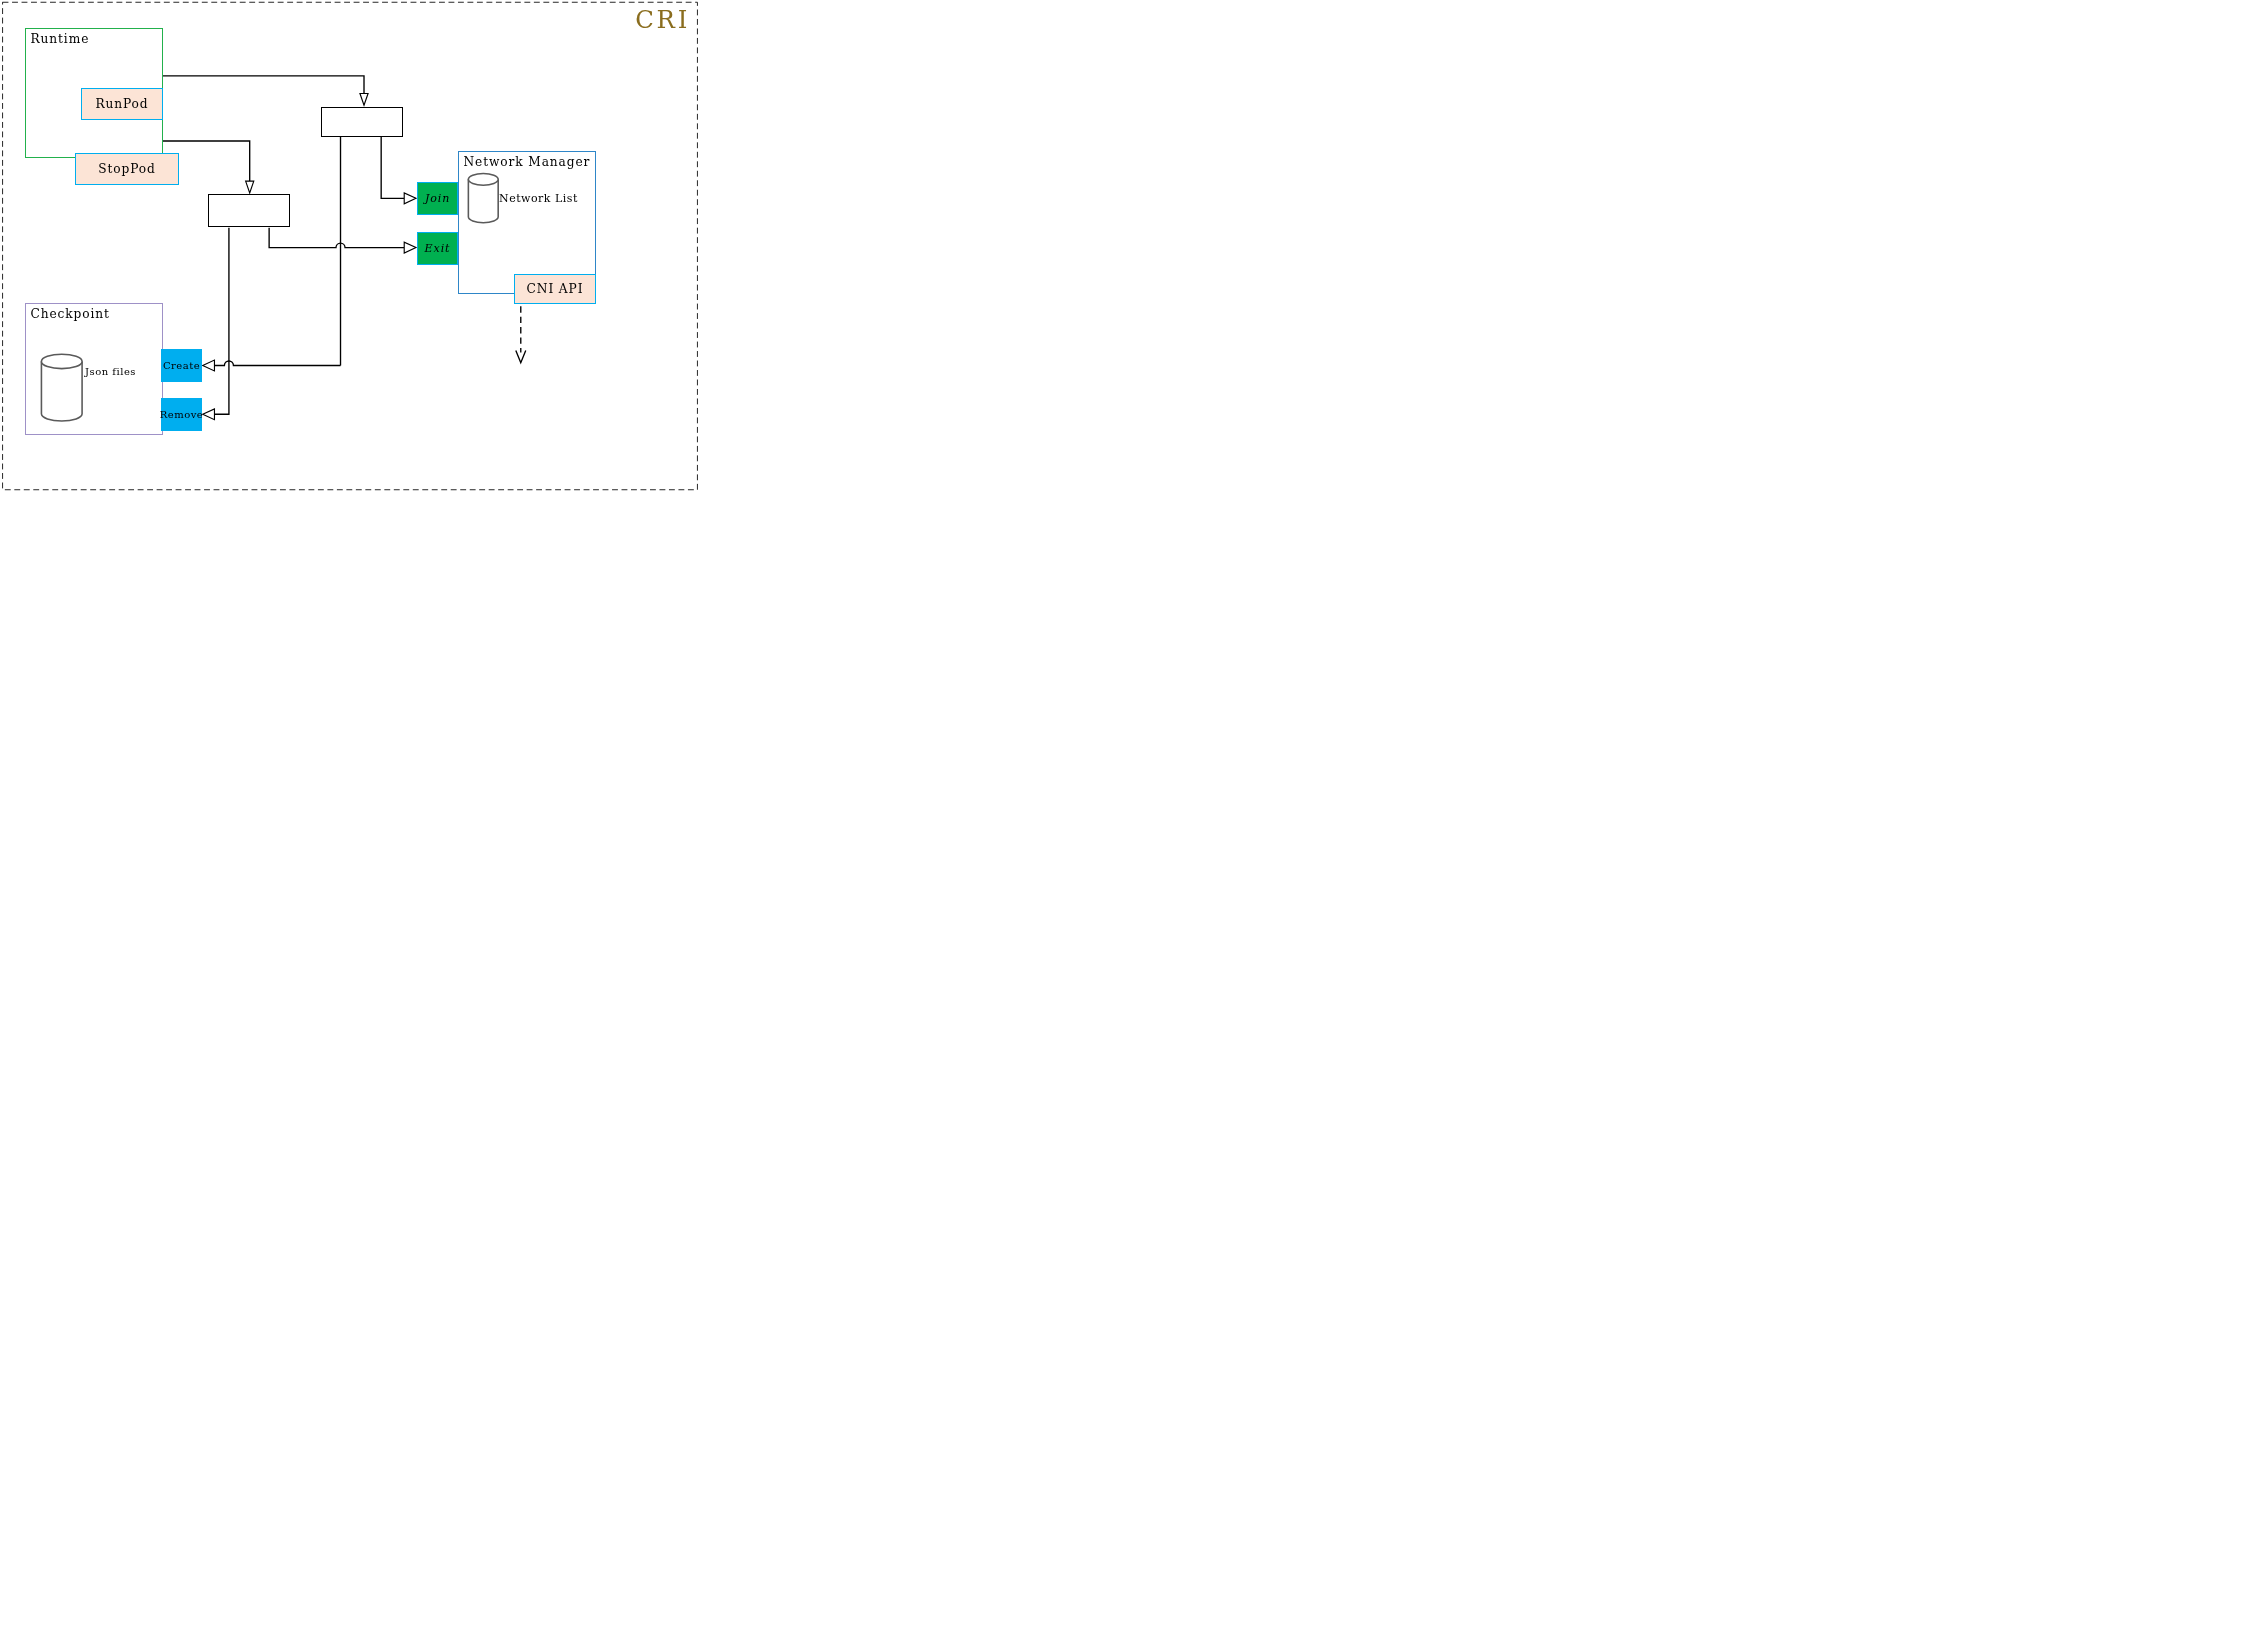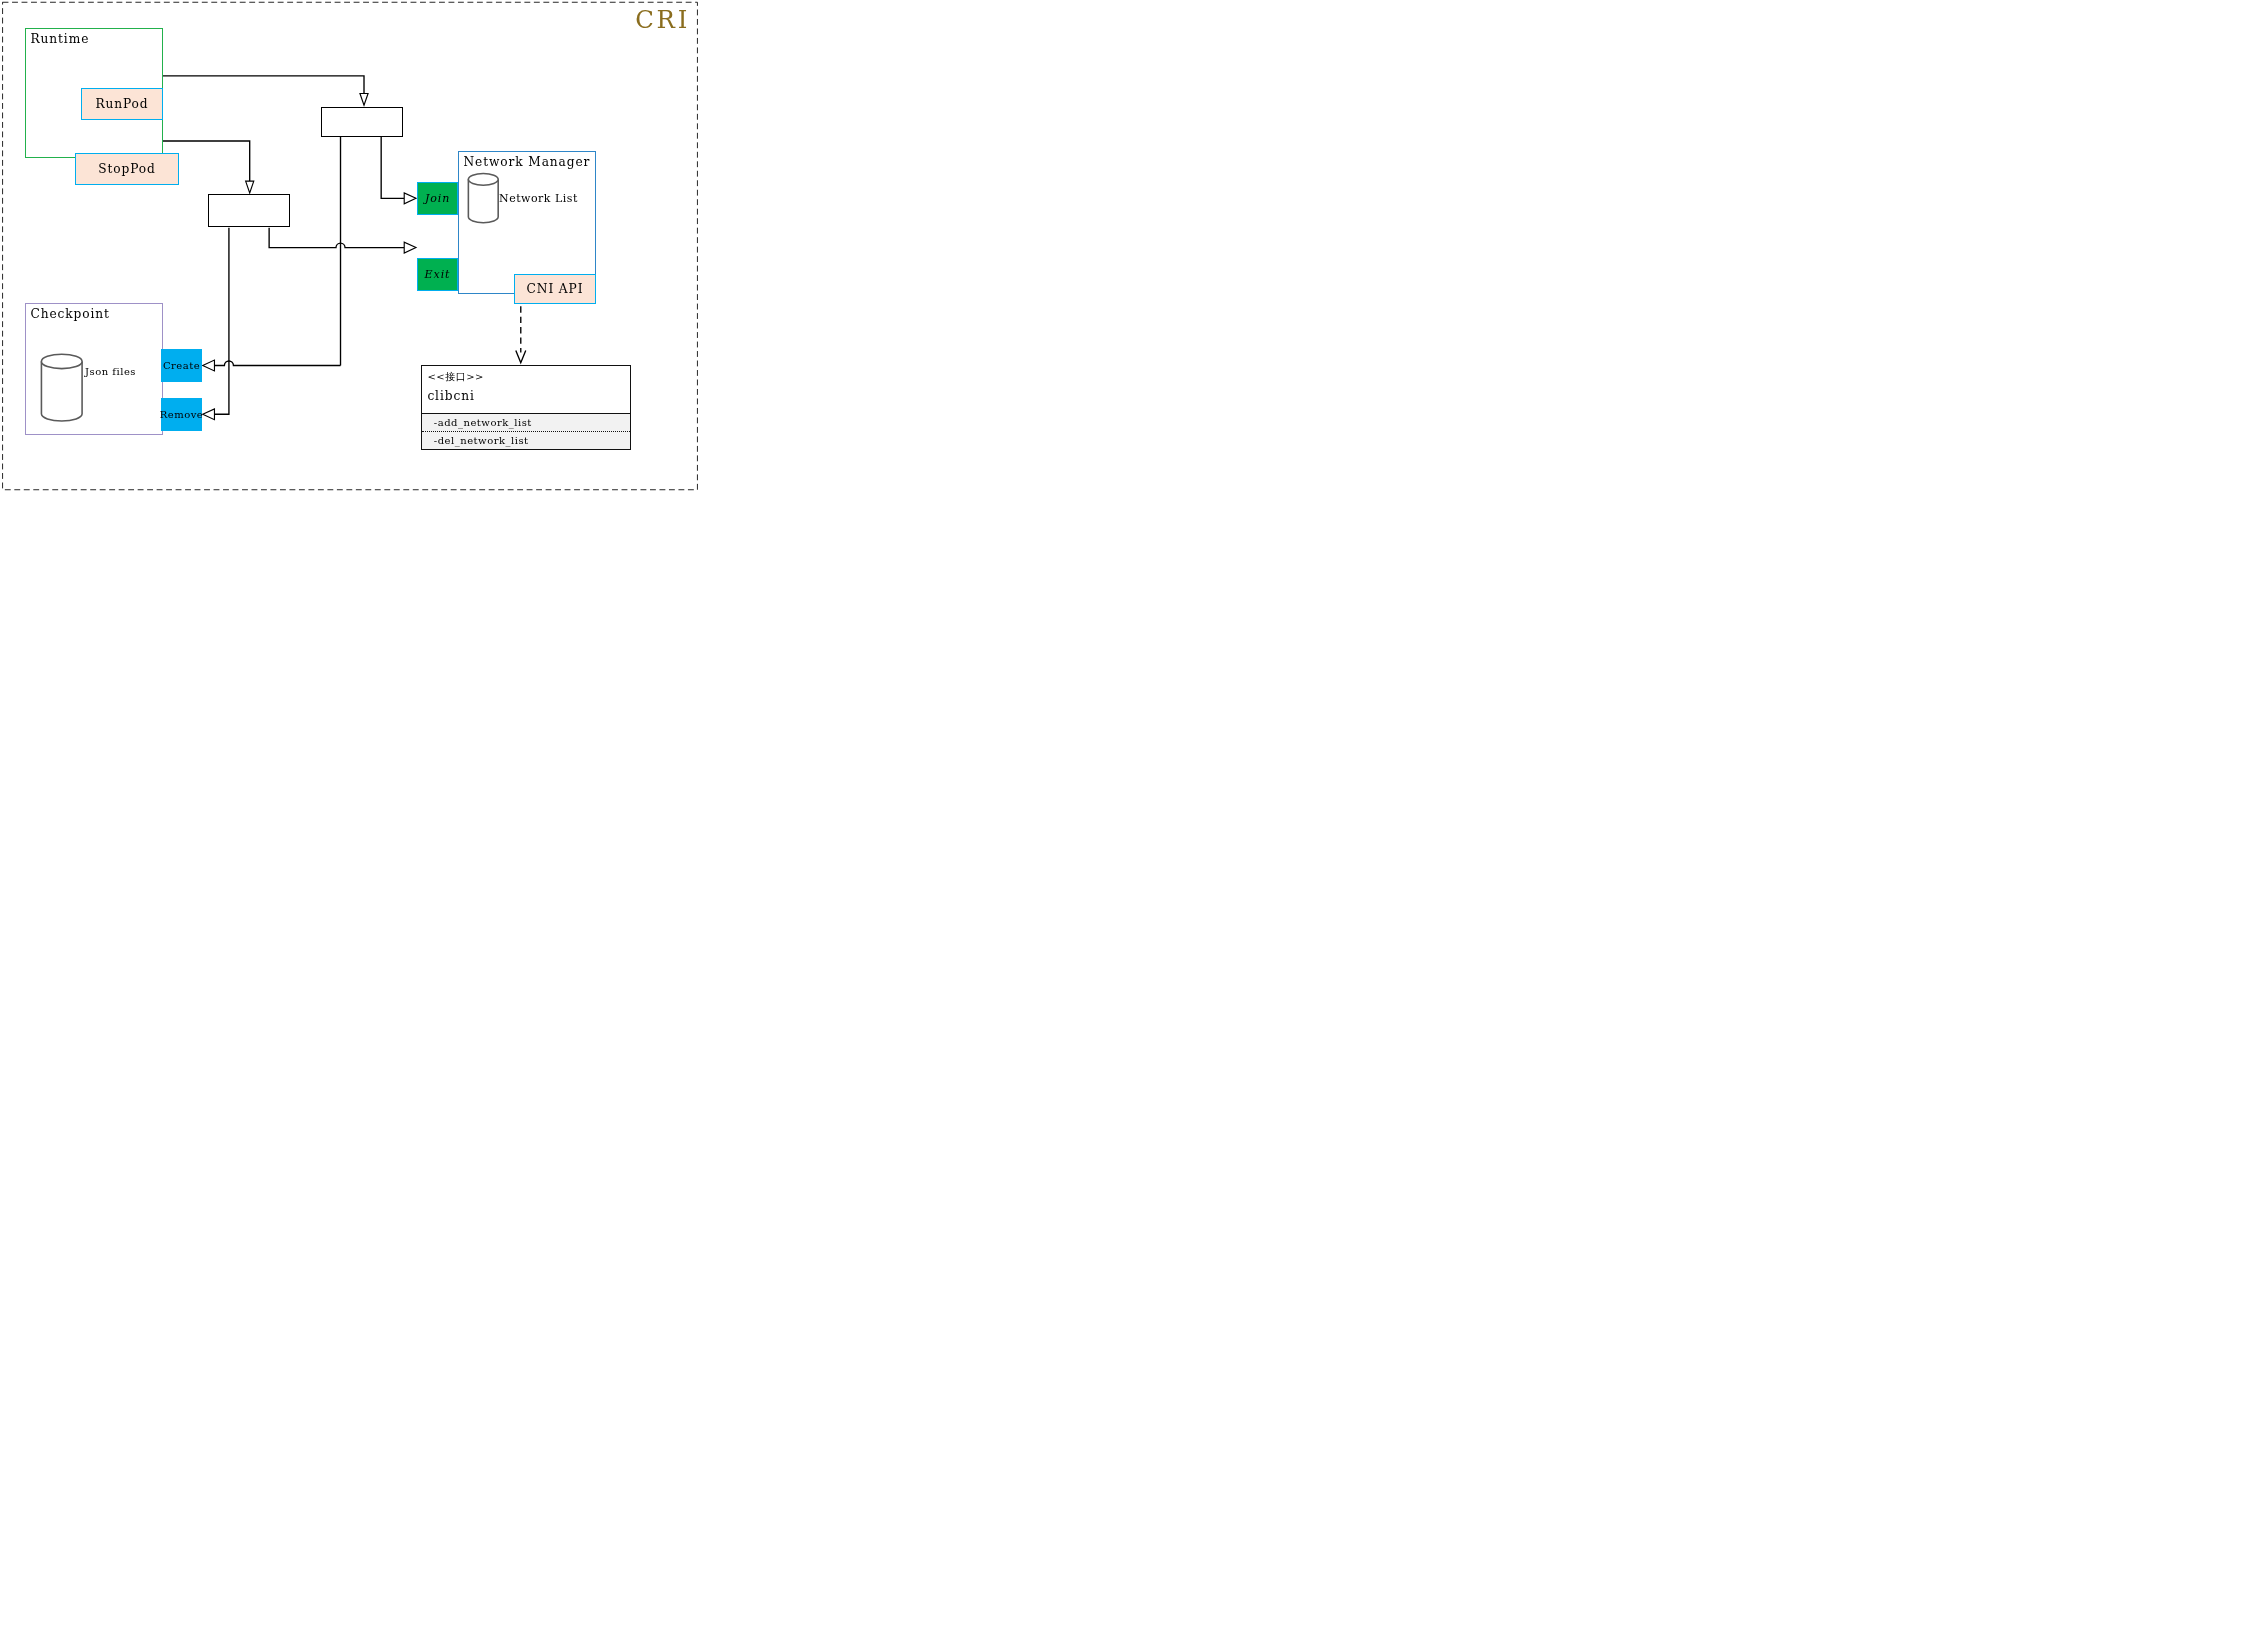--- a/index.html
+++ b/index.html
@@ -25,21 +25,21 @@
   }
   .runpod{left:81px;top:60px;width:82px;height:32px;}
   .stoppod{left:75px;top:125px;width:104px;height:32px;}
   .cniapi{left:514px;top:246px;width:82px;height:30px;}
   .greenbox{
     background:#00b050;border:0.9px solid #00aeef;
     display:flex;align-items:center;justify-content:center;
     font-size:11px;letter-spacing:0.9px;z-index:3;font-style:italic;
   }
   .join{left:417px;top:182px;width:41px;height:33px;}
-  .exit{left:417px;top:232px;width:41px;height:33px;margin-top:26px;}
+  .exit{left:417px;top:232px;width:41px;height:33px;}
   .cyanbox{
     background:#00aeef;border:none;
     display:flex;align-items:center;justify-content:center;
     font-size:10px;letter-spacing:0.5px;z-index:3;
   }
   .create{left:161px;top:349px;width:41px;height:33px;}
   .remove{left:161px;top:398px;width:41px;height:33px;}
   .procbox{border:1.4px solid #000;background:#fff;z-index:2;}
   .proc1{left:321px;top:107px;width:82px;height:30px;}
   .proc2{left:208px;top:194px;width:82px;height:33px;}
@@ -151,25 +151,15 @@
     <div class="group-label">Checkpoint</div>
   </div>
   <div class="floatlabel jsonfiles">Json files</div>
   <div class="box cyanbox create">
     <span>Create</span>
   </div>
   <div class="box cyanbox remove">
     <span>Remove</span>
   </div>
 
-  <div class="box uml">
-    <div class="uml-head">
-      <div class="uml-stereotype">&lt;&lt;接口&gt;&gt;</div>
-      <div class="uml-name">clibcni</div>
-    </div>
-    <div class="uml-members">
-      <div class="uml-member">-add_network_list</div>
-      <div class="uml-member">-del_network_list</div>
-    </div>
-  </div>
 
 </div>
 
 
 </body></html>

